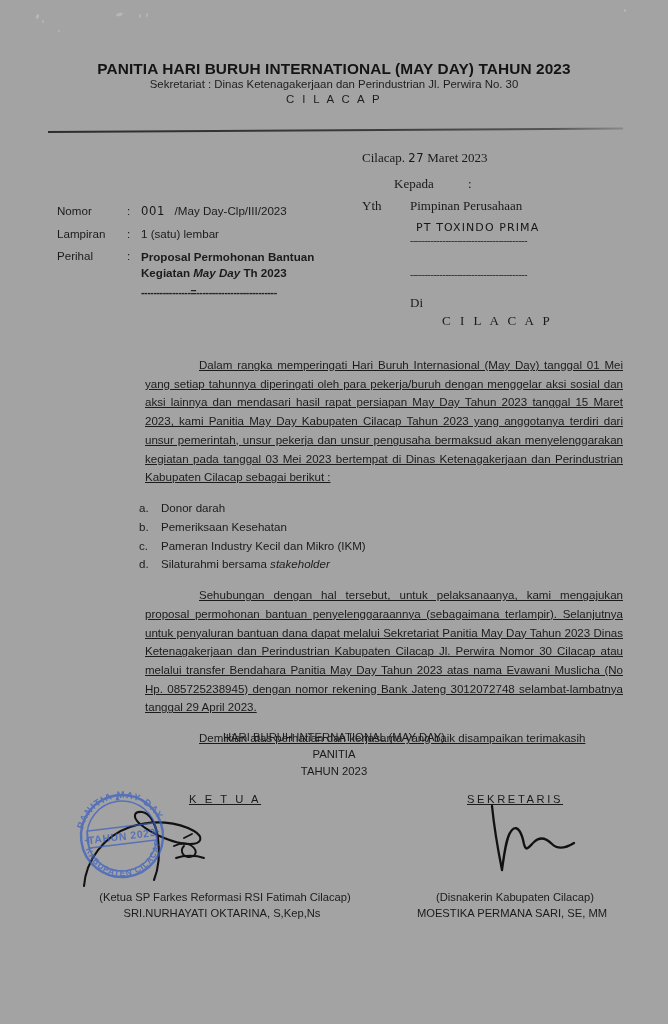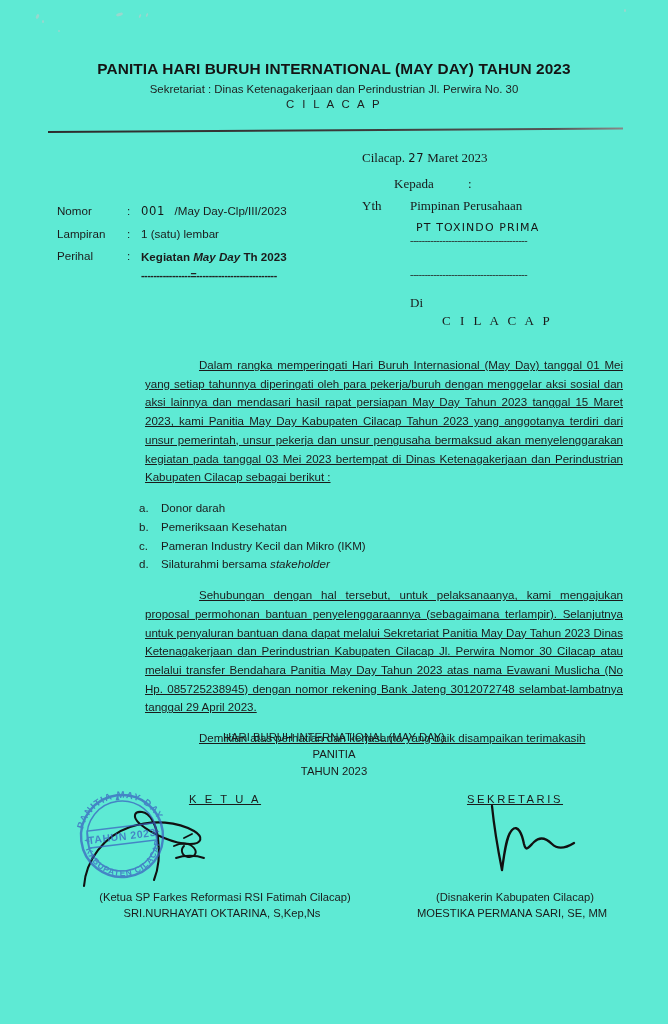--- a/index.html
+++ b/index.html
@@ -12,21 +12,21 @@
     height: 1024px;
     position: relative;
     overflow: hidden;
     font-family: "Liberation Sans", sans-serif;
     color: #1b1b1b;
   }
 
   .page {
     position: absolute;
     inset: 0;
-    background: #5eead4;
+    background: #a3a3a3;
   }
 
   
   .speckle {
     position: absolute;
     background: #c9c9c9;
     border-radius: 50%;
     opacity: .55;
   }
   .sp1 { left: 36px;  top: 14px; width: 3px;  height: 5px;  transform: rotate(24deg); }
@@ -45,21 +45,20 @@
     text-align: center;
   }
   .lh-title {
     font-size: 15.4px;
     font-weight: bold;
     letter-spacing: .1px;
     color: #141414;
   }
   .lh-sub {
     font-size: 11.4px;
-    margin-top: 5px;
     color: #1d1d1d;
   }
   .lh-city {
     font-size: 11.4px;
     margin-top: 3px;
     letter-spacing: 2.4px;
     color: #1d1d1d;
   }
   .hrule {
     position: absolute;
@@ -277,20 +276,21 @@
     <div class="refrow">
       <div class="ref-label">Lampiran</div>
       <div class="ref-colon">:</div>
       <div class="ref-val">1 (satu) lembar</div>
     </div>
 
     <div class="refrow ref-perihal">
       <div class="ref-label">Perihal</div>
       <div class="ref-colon">:</div>
       <div class="ref-val">
+        <div>Proposal  Permohonan Bantuan</div>
         <div><span>Kegiatan </span><em>May Day</em><span> Th 2023</span></div>
         <div class="dashline">----------------=--------------------------</div>
       </div>
     </div>
 
   </div>
 
   <div class="addr">
     <div class="addr-date">
       <span>Cilacap.</span>

